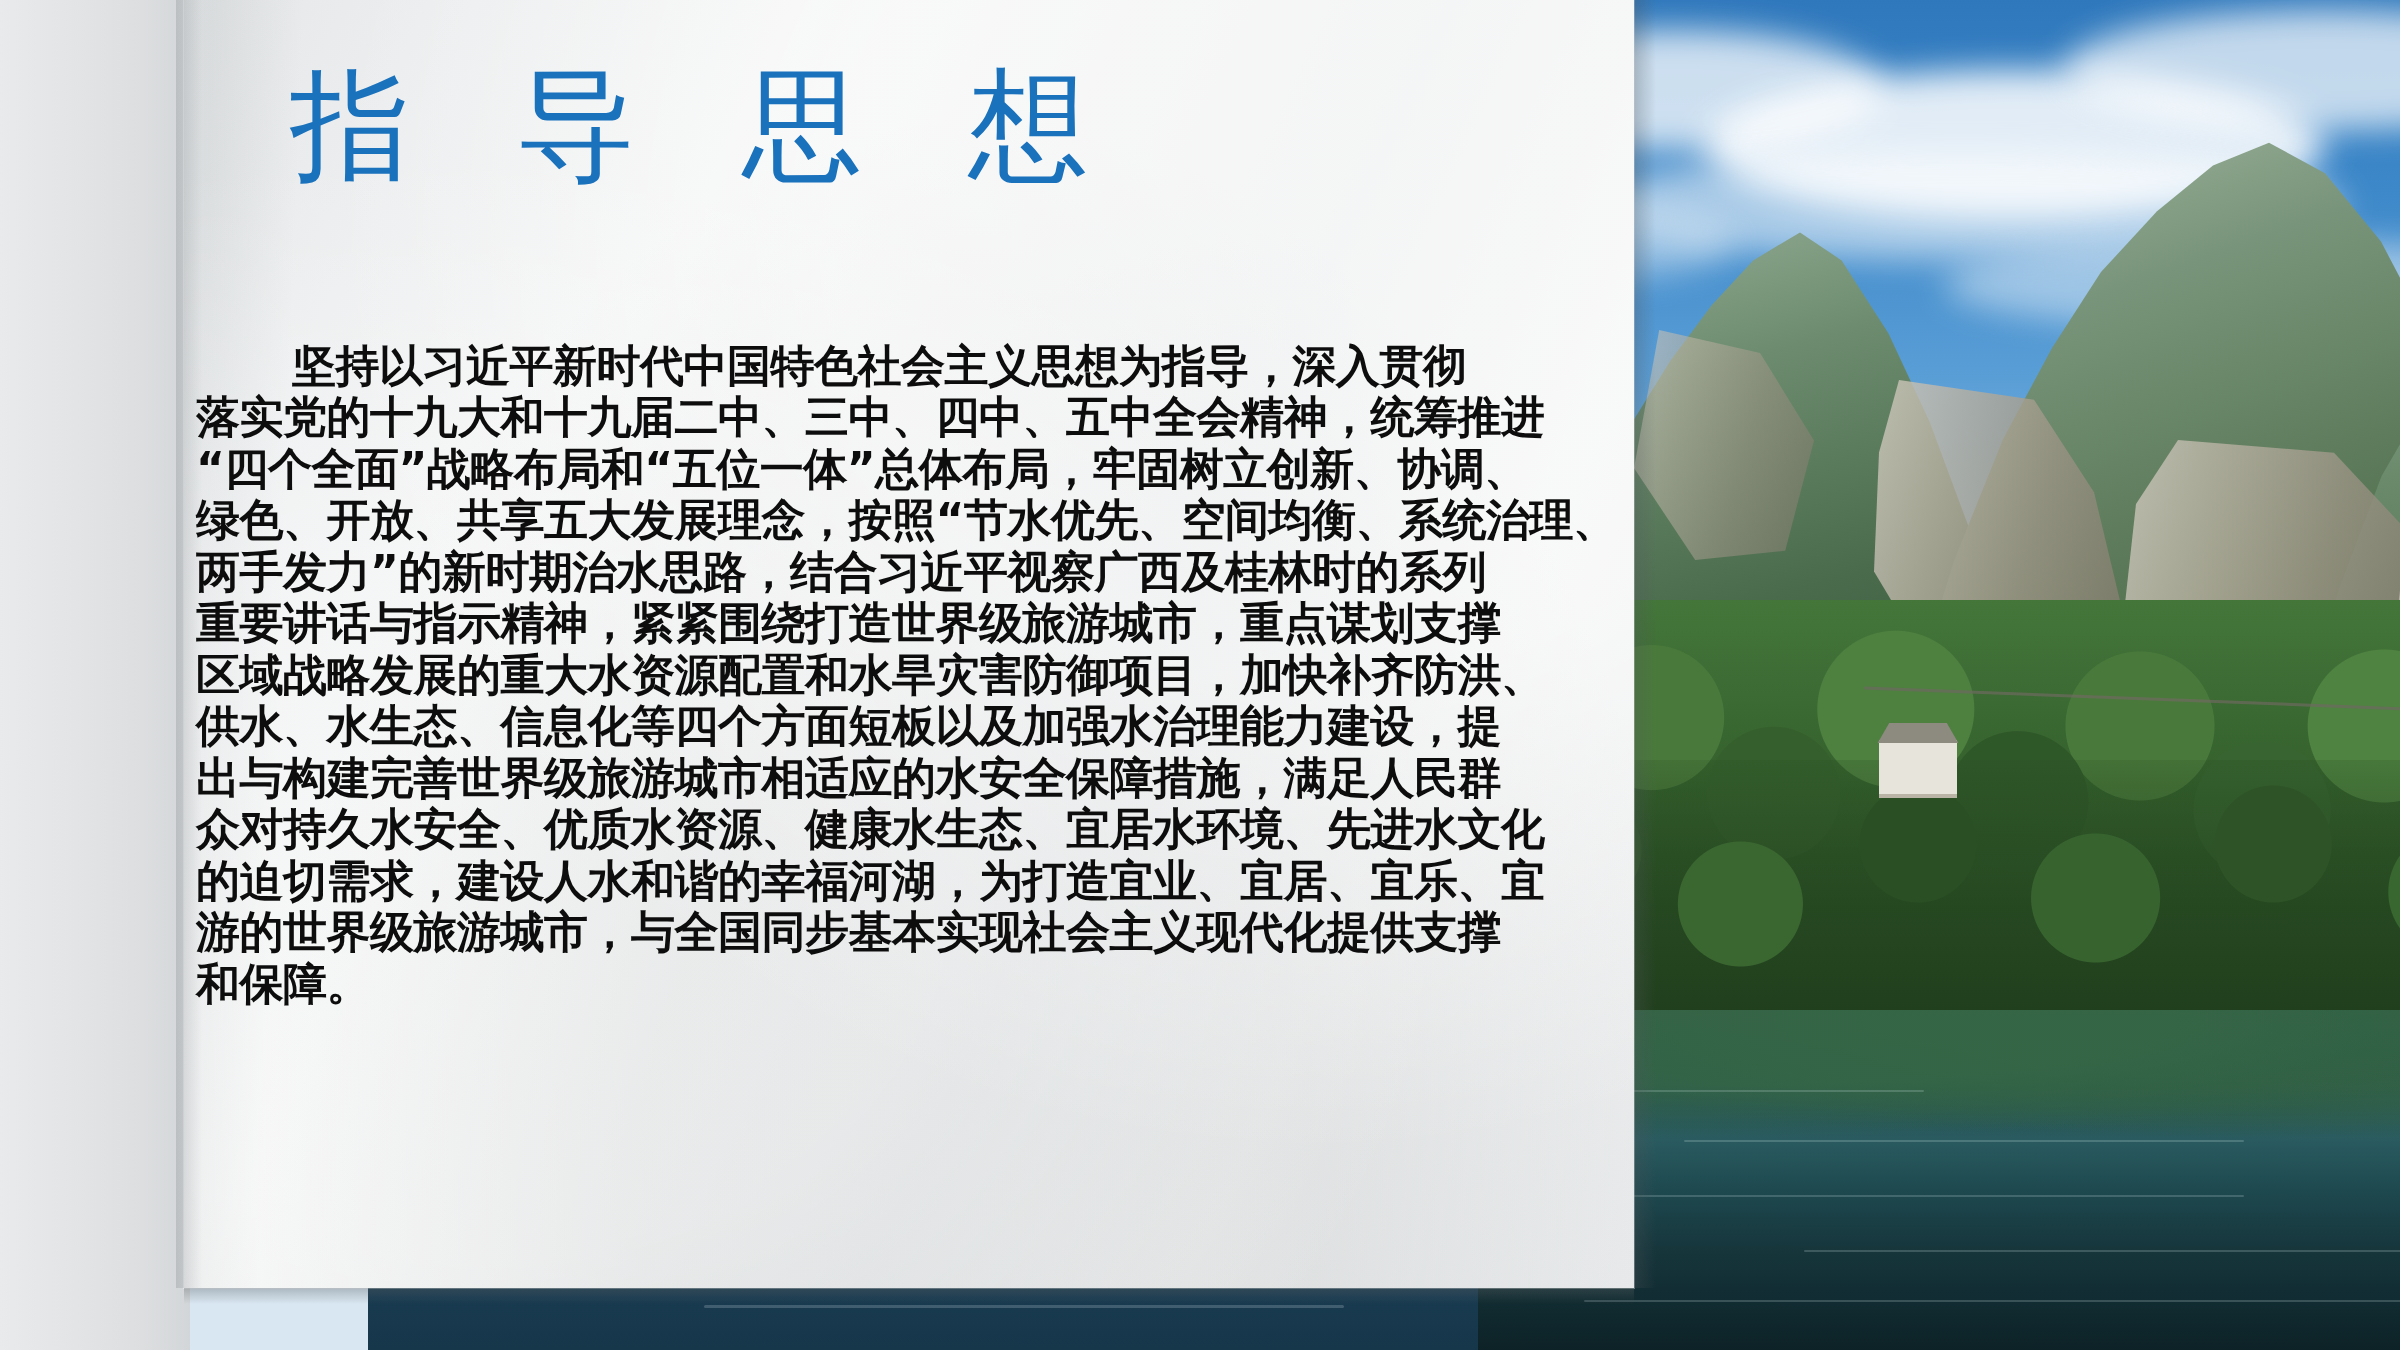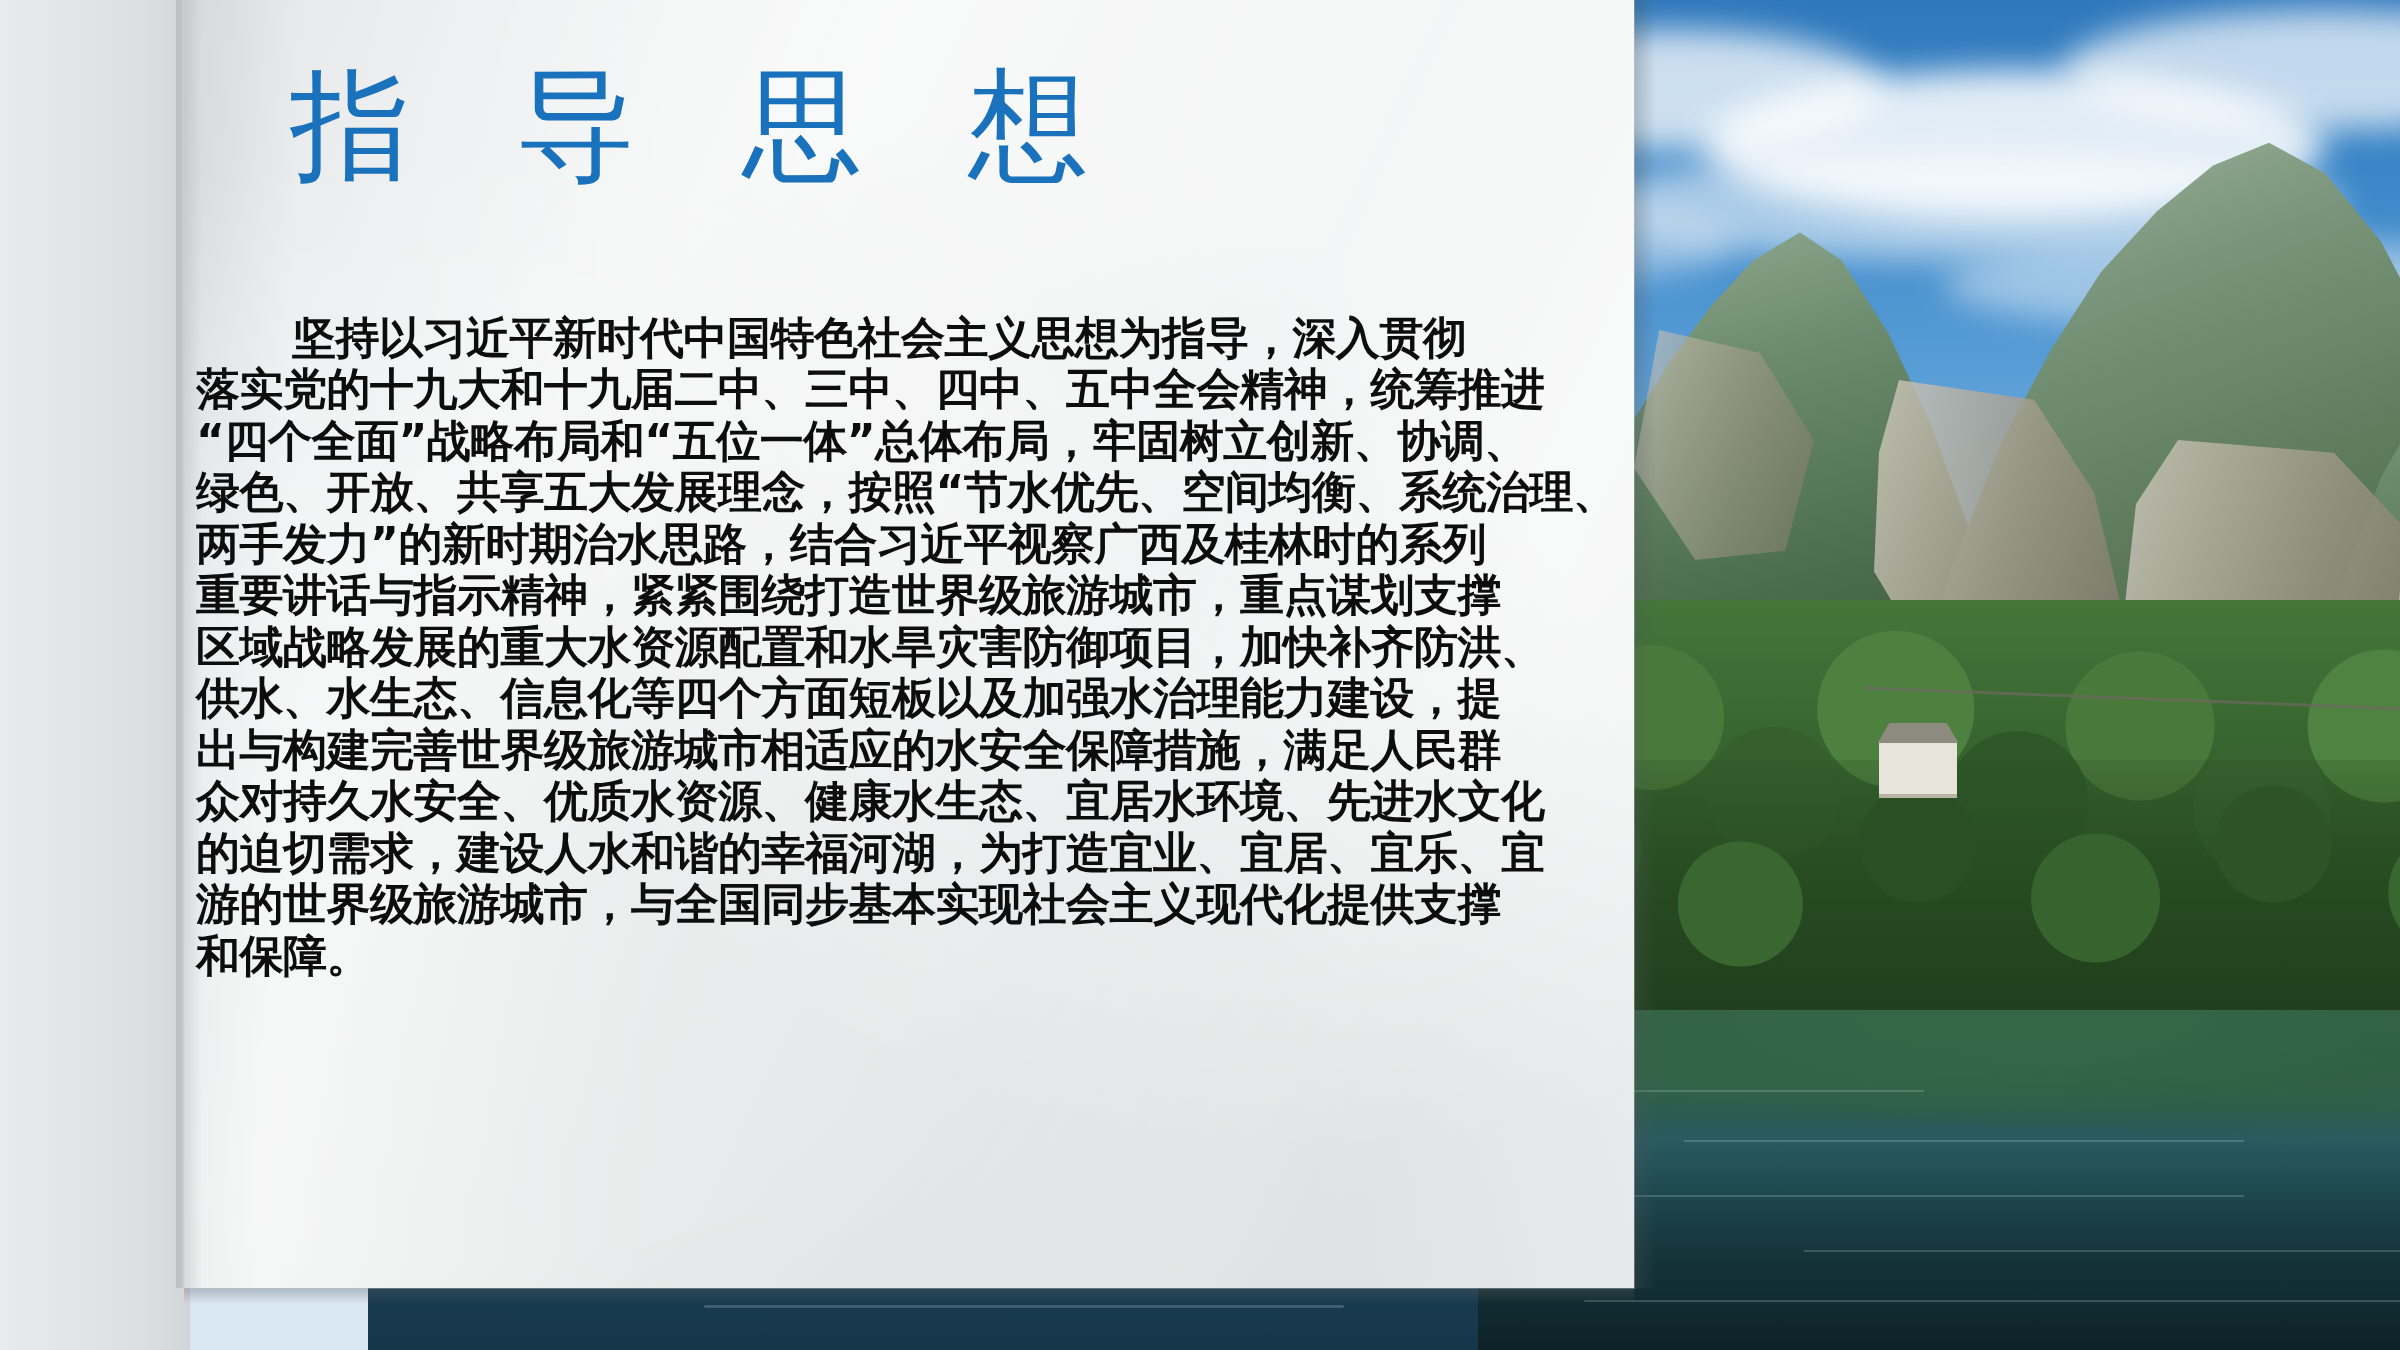--- a/index.html
+++ b/index.html
@@ -252,21 +252,21 @@
     font-family:"DejaVu Sans","Liberation Sans",sans-serif;
     font-size:47px;
     line-height:55px;
     color:#0d0d0d;
     font-weight:700;
     letter-spacing:-0.5px;
     white-space:pre-wrap;
     text-align:left;
   }
   #body .ln { display:block; white-space:nowrap; }
-  #body .ln.first { text-indent:96px; }
+  #body .ln.first { text-indent:96px;margin-top:28px; }
 </style>
 </head>
 <body>
 
 <div id="slide">
 
   <div id="photo">
     <div id="sky"></div>
 
     <div class="cloud c1"></div>

